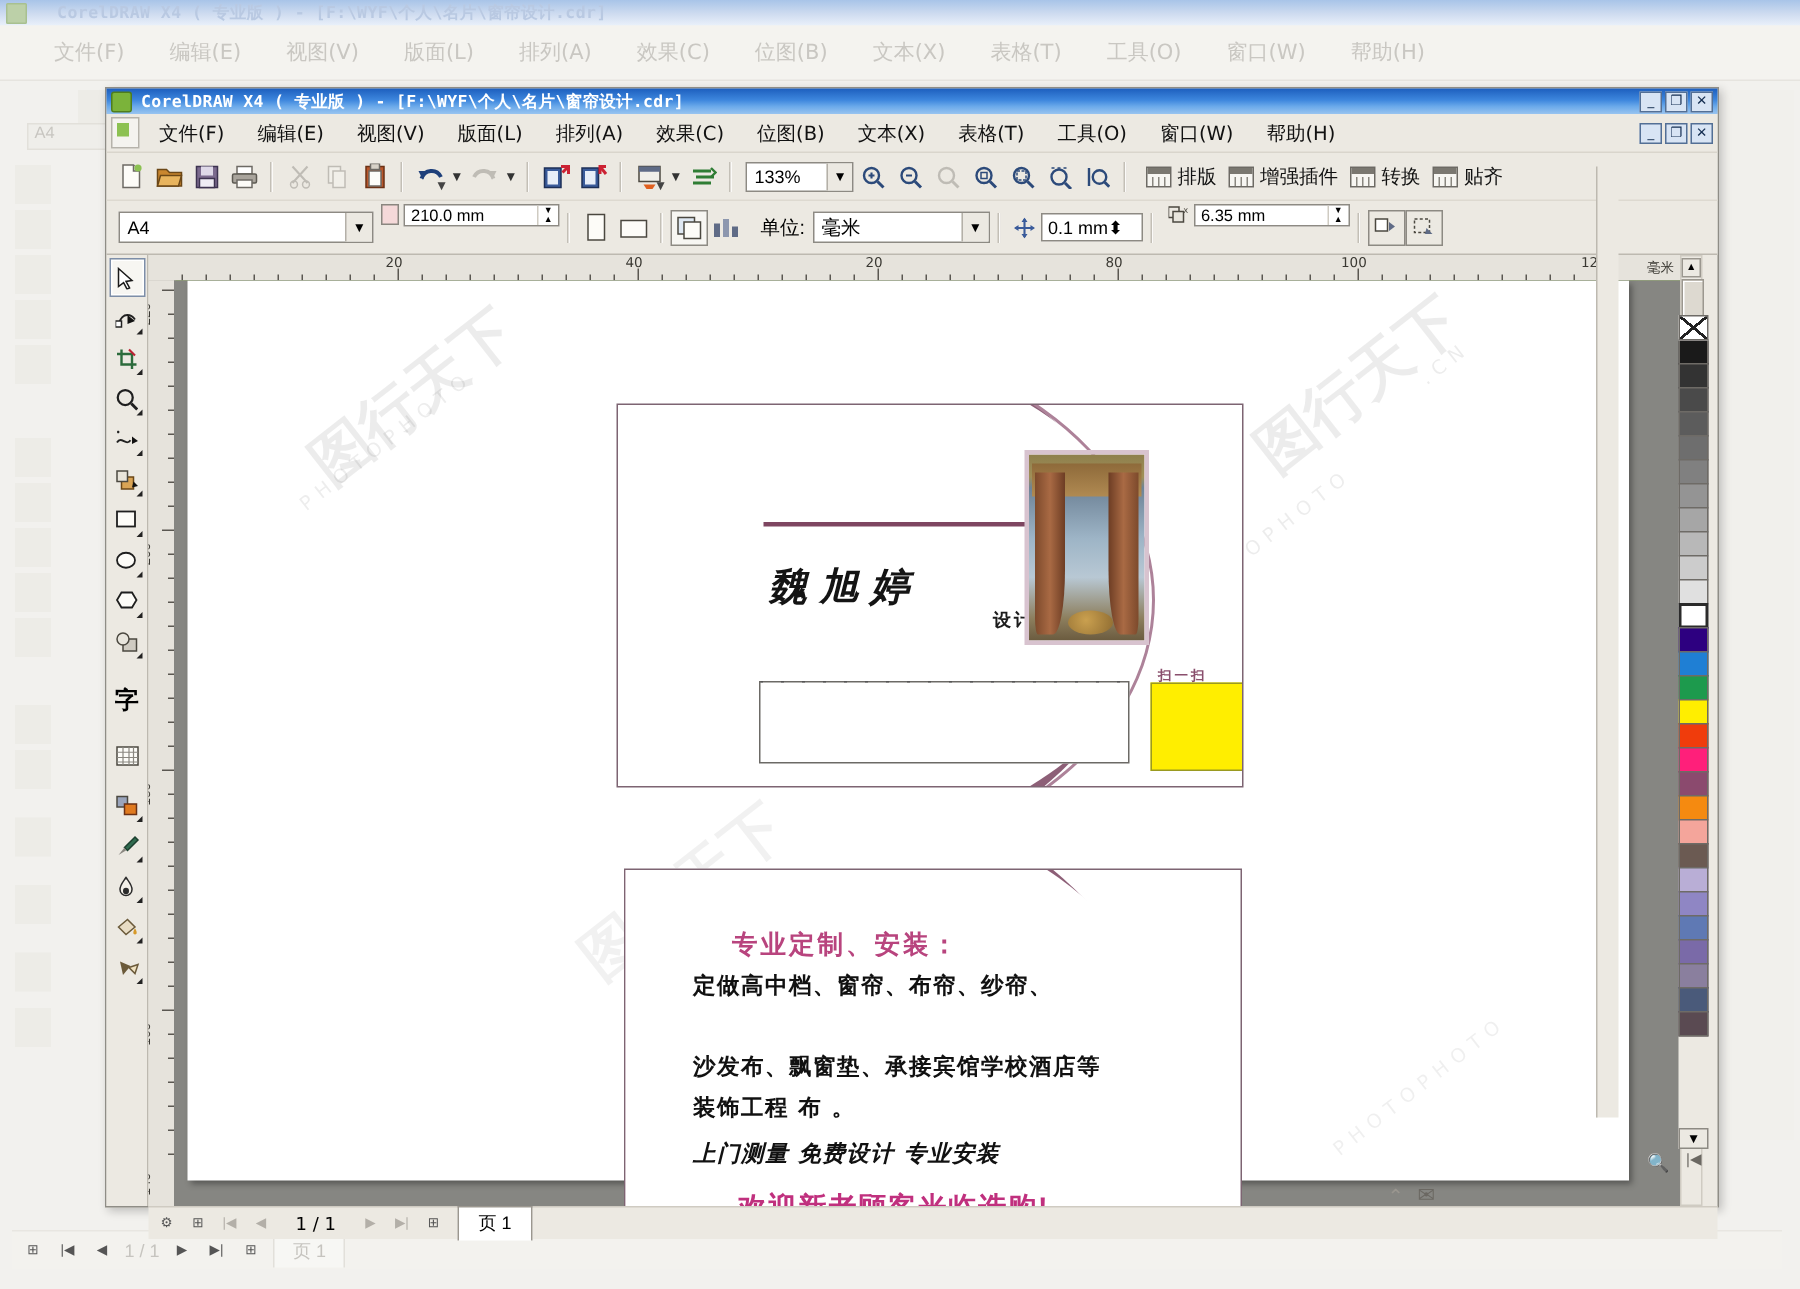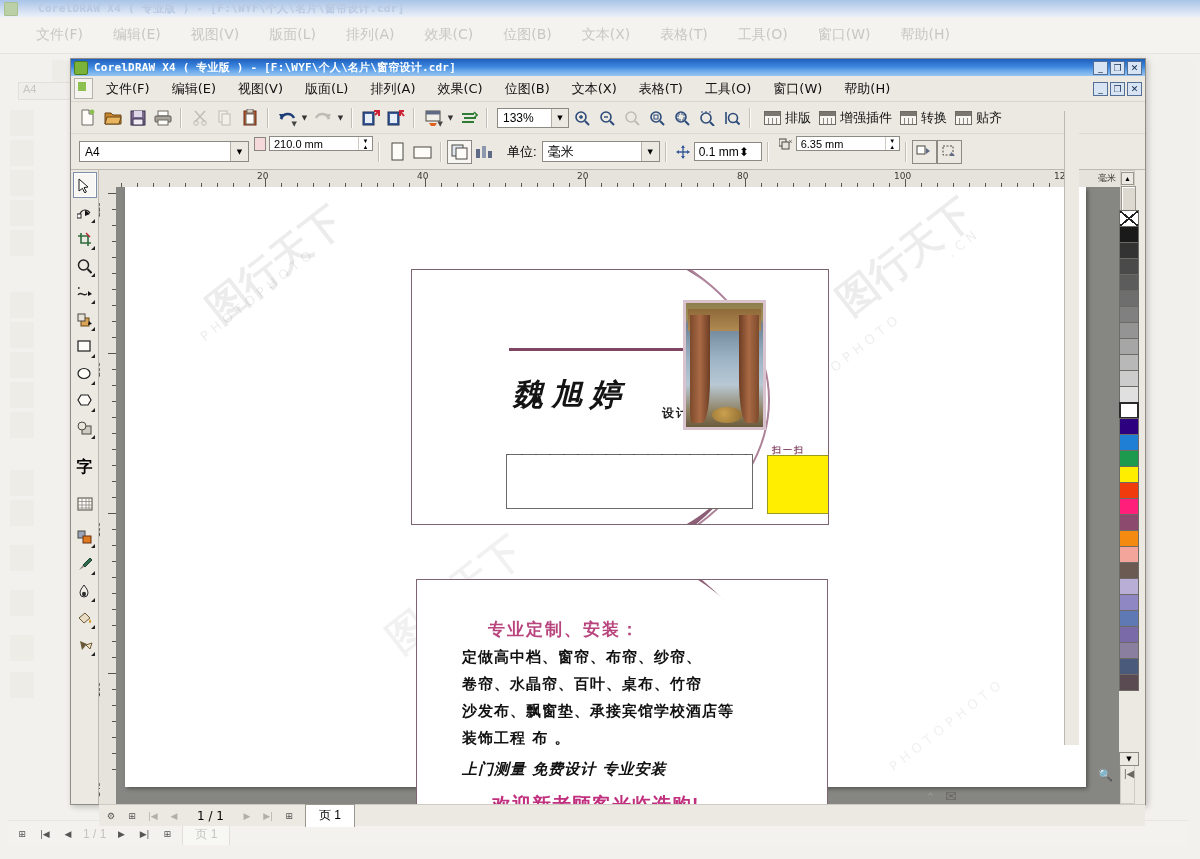--- a/index.html
+++ b/index.html
@@ -109,21 +109,21 @@
   .plug .lbl{font-size:13px;color:#111;white-space:nowrap;}
 
   
   .pg-select{
     width:170px;height:21px;border:1px solid #8d8a83;background:#fff;display:flex;align-items:center;
     box-sizing:border-box;padding-left:5px;font-size:12px;margin-left:4px;
   }
   .pg-select .arrow{margin-left:auto;width:17px;height:19px;background:#ece9e2;border-left:1px solid #b4b0a8;
     display:flex;align-items:center;justify-content:center;font-size:7px;}
   .dimstack{display:flex;flex-direction:column;gap:1px;margin-left:5px;}
-  .dimrow{display:flex;align-items:center;gap:3px;margin-top:35px;}
+  .dimrow{display:flex;gap:3px;margin-top:35px;}
   .dimicon{width:12px;height:14px;border:1px solid #8a8780;background:#f5d9d9;box-sizing:border-box;}
   .spin{
     width:104px;height:15px;border:1px solid #8d8a83;background:#fff;display:flex;align-items:center;
     box-sizing:border-box;padding-left:4px;font-size:11px;
   }
   .spin .sp{margin-left:auto;display:flex;flex-direction:column;width:13px;height:13px;
     align-items:center;justify-content:center;font-size:6px;line-height:6px;border-left:1px solid #cfcbc2;}
   .unitlbl{font-size:13px;margin-left:10px;white-space:nowrap;}
   .unitsel{
     width:118px;height:21px;border:1px solid #8d8a83;background:#fff;display:flex;align-items:center;
@@ -169,21 +169,21 @@
   #card-front{left:286px;top:82px;width:416px;height:254px;}
   #card-back{left:291px;top:392px;width:410px;height:254px;}
 
   .brand{
     position:absolute;left:100px;top:36px;font-size:30px;font-weight:bold;color:#8a4f6d;
     letter-spacing:7px;font-family:"DejaVu Sans","Liberation Sans",sans-serif;
     text-shadow:1px 1px 0 #d6b9c8;white-space:nowrap;
   }
   .brand-rule{position:absolute;left:97px;top:78px;width:193px;height:3px;background:#7e4661;}
   .person{
-    position:absolute;left:100px;top:104px;font-size:31px;font-weight:bold;color:#141414;
+    position:absolute;left:100px;top:104px;font-size:26px;font-weight:bold;color:#141414;
     letter-spacing:8px;font-family:"DejaVu Serif","Liberation Serif",serif;font-style:italic;white-space:nowrap;
   }
   .role{position:absolute;left:250px;top:135px;font-size:12px;font-weight:bold;color:#1c1c1c;letter-spacing:2px;}
   .photo{
     position:absolute;left:271px;top:30px;width:83px;height:130px;
     border:3px solid #d8c3cf;box-sizing:border-box;
     background:linear-gradient(to bottom,#8e7f4d 0%,#a08f57 12%,#6e8397 18%,#9db4c6 45%,#b8c8d4 66%,#8d7f5e 88%,#6b5b3f 100%);
     overflow:hidden;
   }
   .photo .curt-l{position:absolute;left:4px;top:12px;width:20px;height:108px;border-radius:0 0 40% 10%;
@@ -907,21 +907,20 @@
         <div class="qr-label">扫一扫</div>
         <div class="qr-box"></div>
       </div>
 
       <div id="card-back" class="card">
         <div class="swirl-outer" style="left:-46%;top:-26%;width:132%;height:154%;"></div>
         <div class="swirl-mid" style="left:-32%;top:-18%;width:120%;height:138%;"></div>
 
         <div class="back-h">专业定制、安装：</div>
         <div class="back-l" style="top:68px">定做高中档、窗帘、布帘、纱帘、</div>
-        <div class="back-l" style="top:95px">卷帘、水晶帘、百叶、桌布、竹帘</div>
         <div class="back-l" style="top:122px">沙发布、飘窗垫、承接宾馆学校酒店等</div>
         <div class="back-l" style="top:149px">装饰工程 布 。</div>
         <div class="back-serv">上门测量    免费设计    专业安装</div>
         <div class="back-welcome">欢迎新老顾客光临选购!</div>
       </div>
     </div>
 
     <div class="wm wm-txt" style="left:760px;top:530px;transform:rotate(-38deg);opacity:.06">PHOTOPHOTO</div>
   </div>
 

